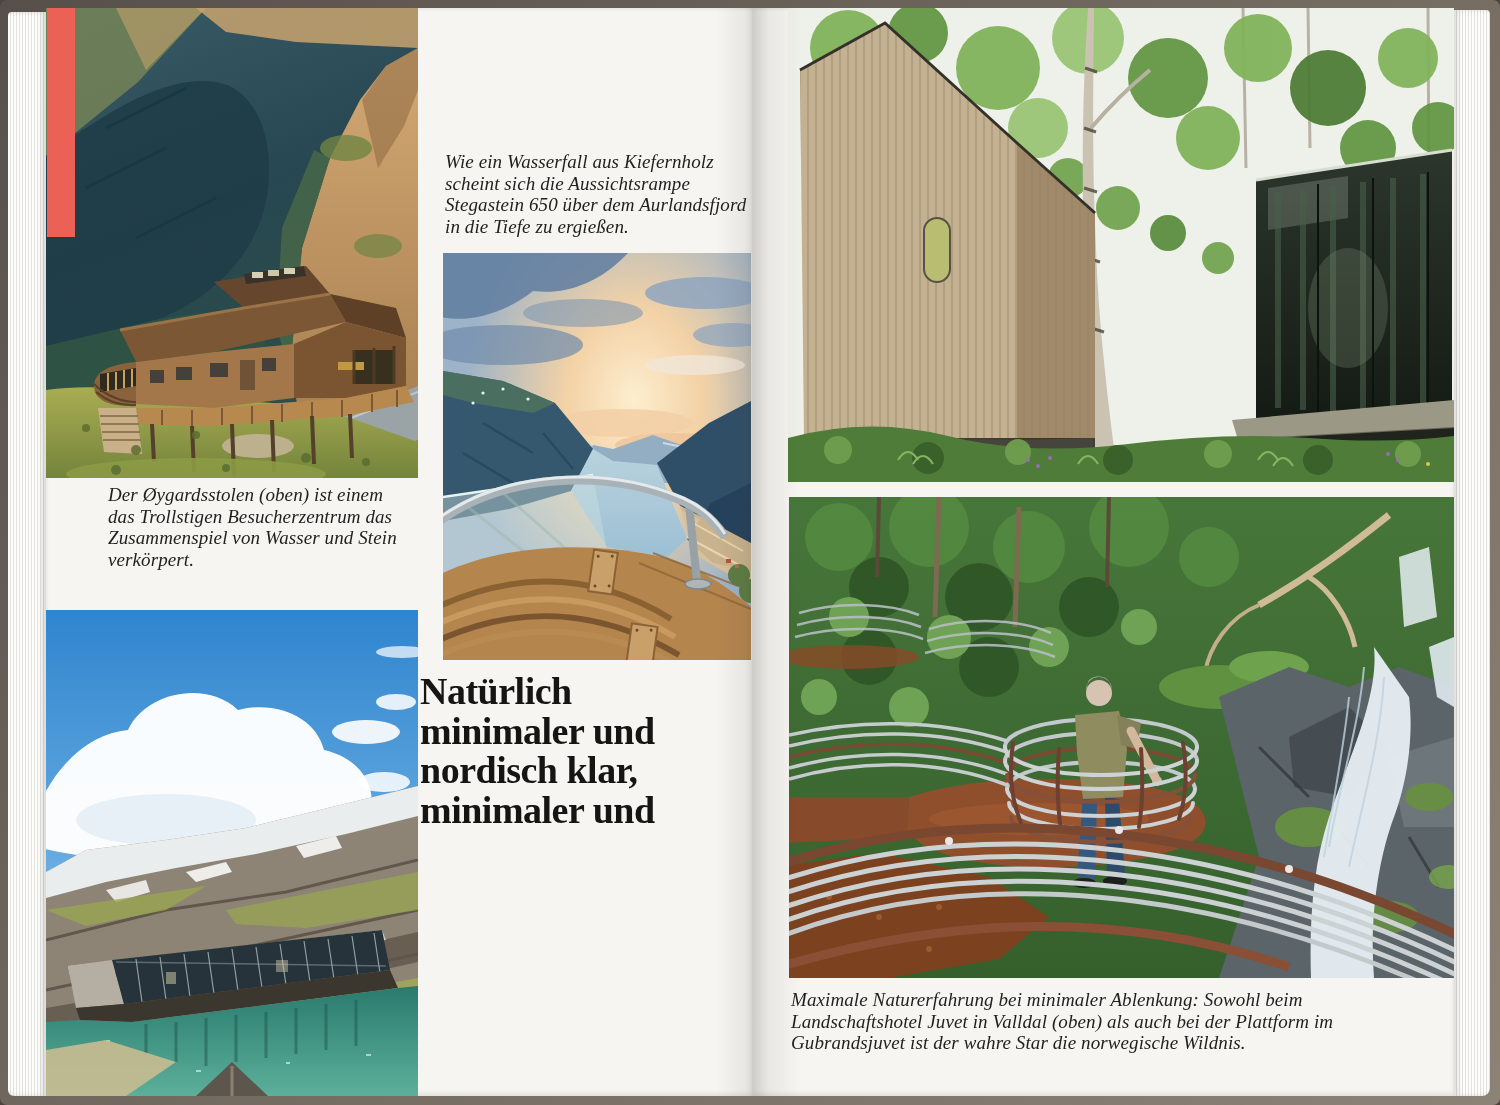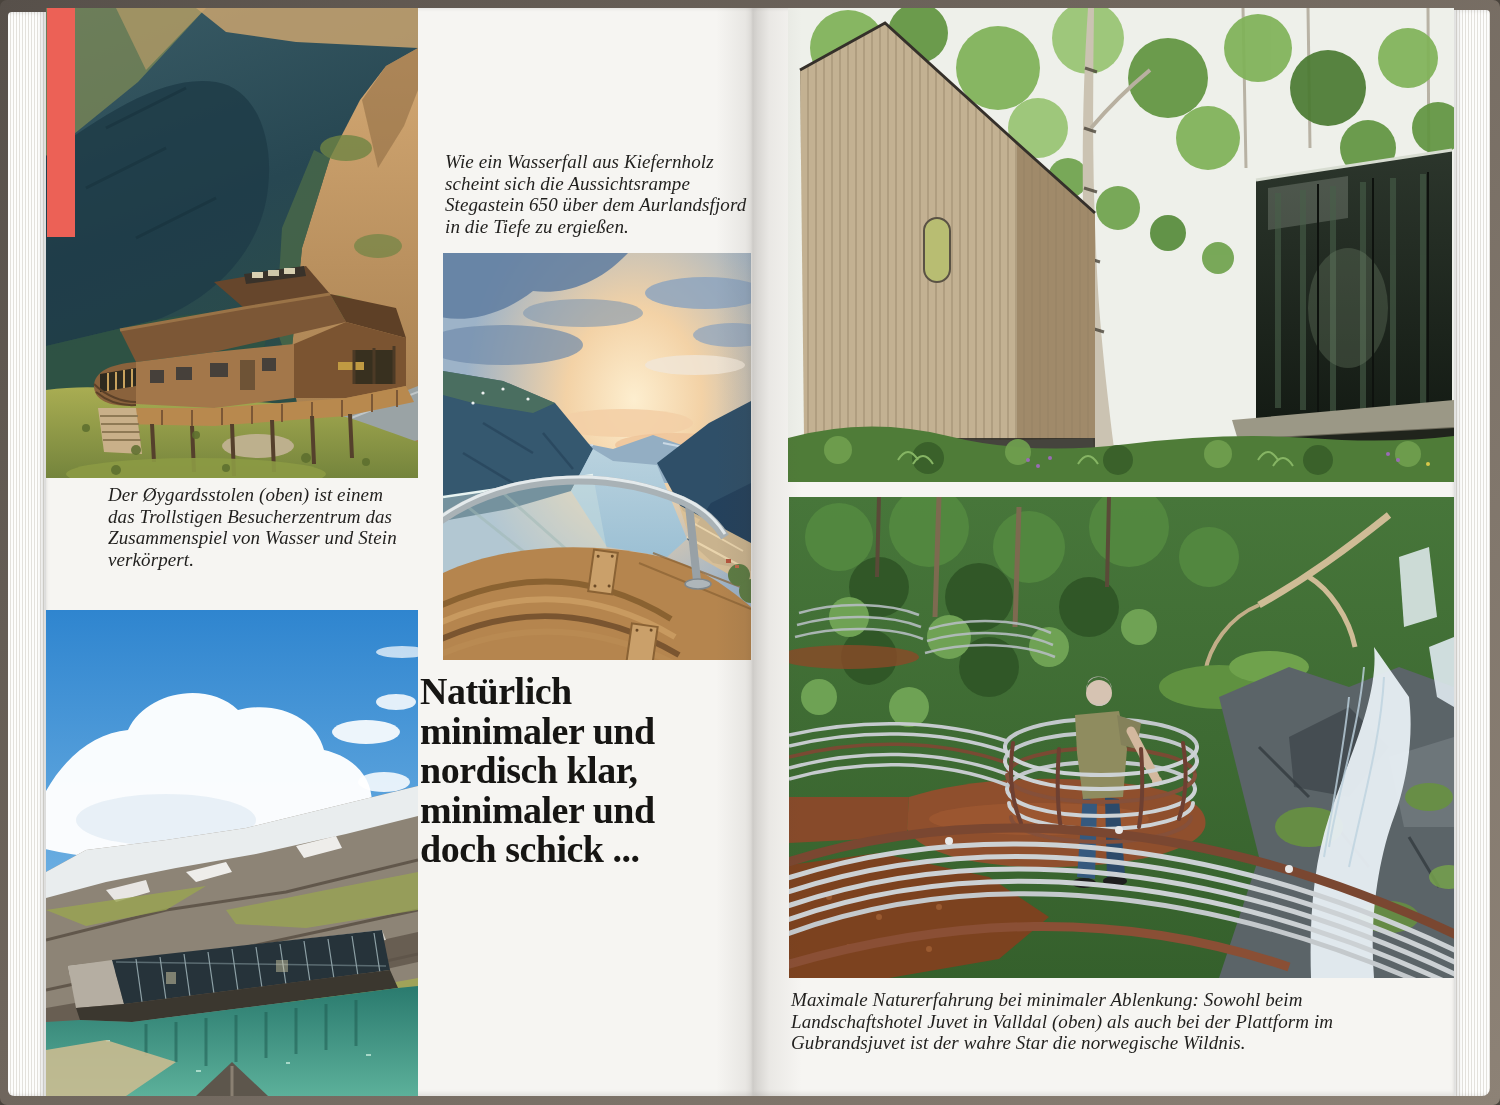--- a/index.html
+++ b/index.html
@@ -253,21 +253,20 @@
       <rect x="283" y="306" width="5" height="4" fill="#b5533c"></rect>
       <rect x="292" y="312" width="4" height="3" fill="#c06a4a"></rect>
     </svg>
   </figure>
 
   <div class="headline" style="left:420px;top:672px;width:306px;">
     <div class="ln">Natürlich</div>
     <div class="ln">minimaler und</div>
     <div class="ln">nordisch klar,</div>
     <div class="ln">minimaler und</div>
-    <div class="ln">doch schick ...</div>
   </div>
 
   <figure class="photo" style="left:788px;top:8px;width:666px;height:474px;margin:0;" aria-label="Juvet landscape hotel: timber cabin on stilts and mirrored-glass cabin among birch trees">
     <svg viewBox="0 0 666 474" preserveAspectRatio="none">
       <defs>
         <pattern id="slat" patternUnits="userSpaceOnUse" width="8" height="8">
           <line x1="4" y1="0" x2="4" y2="8" stroke="#8d7c5f" stroke-width="1.3"></line>
         </pattern>
         <linearGradient id="p4mirror" x1="0" y1="0" x2="0" y2="1">
           <stop offset="0" stop-color="#2c362c"></stop>

